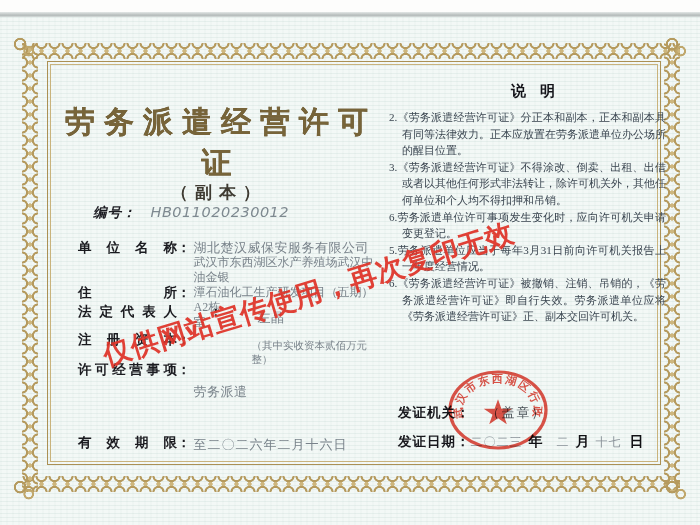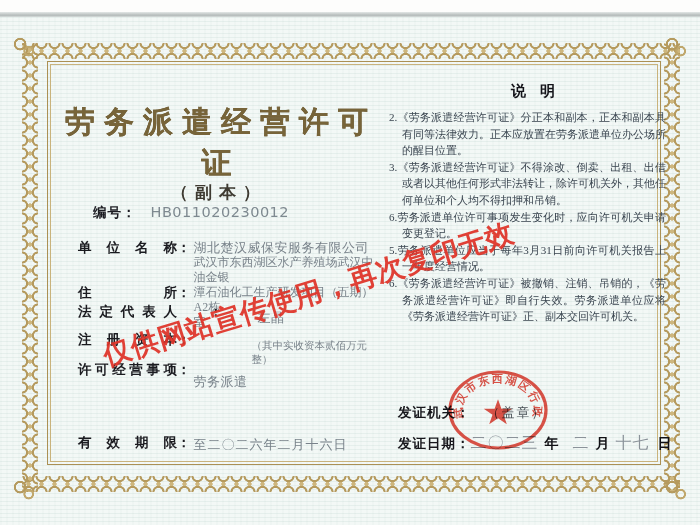--- a/index.html
+++ b/index.html
@@ -50,54 +50,54 @@
     border:1.6px solid #ab9053;z-index:1;}
   .inner-frame .line2{position:absolute;left:2px;top:2px;right:2px;bottom:2px;
     border:1px solid #c9b37c;}
 
   
   .title{position:absolute;left:56px;top:102px;width:312px;text-align:center;z-index:2;
     font-size:30px;font-weight:bold;letter-spacing:9px;padding-left:9px;
     color:#776439;text-shadow:0 0 .5px #5e4d2a;}
   .subtitle{position:absolute;left:56px;top:181px;width:312px;text-align:center;z-index:2;
     font-size:17px;font-weight:600;letter-spacing:7px;padding-left:7px;color:#3e3a31;}
-  .serial-row{position:absolute;left:93px;top:204px;z-index:2;display:flex;align-items:baseline;}
+  .serial-row{position:absolute;left:93px;top:204px;z-index:2;display:flex;align-items:baseline;font-style:italic;}
   .serial-label{font-size:13.5px;font-weight:bold;color:#1c1c22;letter-spacing:1px;}
   .serial-value{font-family:"DejaVu Sans","Liberation Sans",sans-serif;
     font-size:14.5px;color:#7e8990;letter-spacing:.5px;margin-left:14px;}
 
   .field-row{position:absolute;left:78px;width:306px;display:flex;align-items:flex-start;z-index:2;}
   .f-label{display:inline-block;width:99px;font-size:13.5px;font-weight:bold;color:#1b1b20;
     text-align:justify;text-align-last:justify;}
   .f-colon{font-size:13.5px;font-weight:bold;color:#1b1b20;margin-right:3px;}
   .f-value{flex:1;font-size:13px;color:#78828a;letter-spacing:.5px;}
   .row-0{top:239px;}
   .row-1{top:255px;align-items:center;}
   .row-1 .f-value{font-size:12px;line-height:15px;letter-spacing:0;}
   .row-2{top:303px;gap:32px;}
   .row-2 .f-value{margin-top:6px;}
   .row-3{top:331px;}
   .row-3 .f-value{margin-top:8px;font-size:10.5px;padding-left:58px;letter-spacing:0;}
   .row-4{top:361px;}
-  .row-4 .f-value{margin-top:12px;}
+  .row-4 .f-value{margin-top:22px;}
   .row-5{top:391px;margin-top:43px;}
   .row-5 .f-value{margin-top:2px;letter-spacing:1px;}
 
   
   .notes-title{position:absolute;left:392px;top:82px;width:268px;text-align:center;z-index:2;
     font-size:15px;font-weight:bold;letter-spacing:14px;padding-left:14px;color:#14141a;}
   .notes{position:absolute;left:389px;top:109px;width:277px;z-index:2;
     font-size:11px;line-height:16.6px;color:#3a4550;text-align:justify;}
   .notes .note-item{padding-left:13px;text-indent:-13px;}
 
   .issue-org{position:absolute;left:398px;top:404px;z-index:2;display:flex;align-items:center;}
   .issue-label{font-size:13.5px;font-weight:bold;color:#17171c;letter-spacing:1px;}
   .stamp-note{font-size:13px;color:#4a5258;margin-left:16px;letter-spacing:2px;}
   .issue-date{position:absolute;left:398px;top:433px;z-index:2;display:flex;align-items:baseline;}
-  .date-val{font-size:16px;color:#8a9299;letter-spacing:1px;}
+  .date-val{font-size:12px;color:#8a9299;letter-spacing:1px;}
   .date-unit{font-size:14px;font-weight:bold;color:#101014;}
   .issue-date .g6{margin-left:6px;} .issue-date .g14{margin-left:14px;} .issue-date .g8{margin-left:8px;}
 
   
   .watermark{position:absolute;left:104px;top:338px;z-index:6;white-space:nowrap;
     font-size:28px;font-weight:bold;color:#df3328;letter-spacing:.5px;opacity:.93;
     transform:rotate(-17deg);transform-origin:0 50%;}
 
   
   .seal{position:absolute;left:443px;top:365px;width:110px;height:90px;z-index:5;

